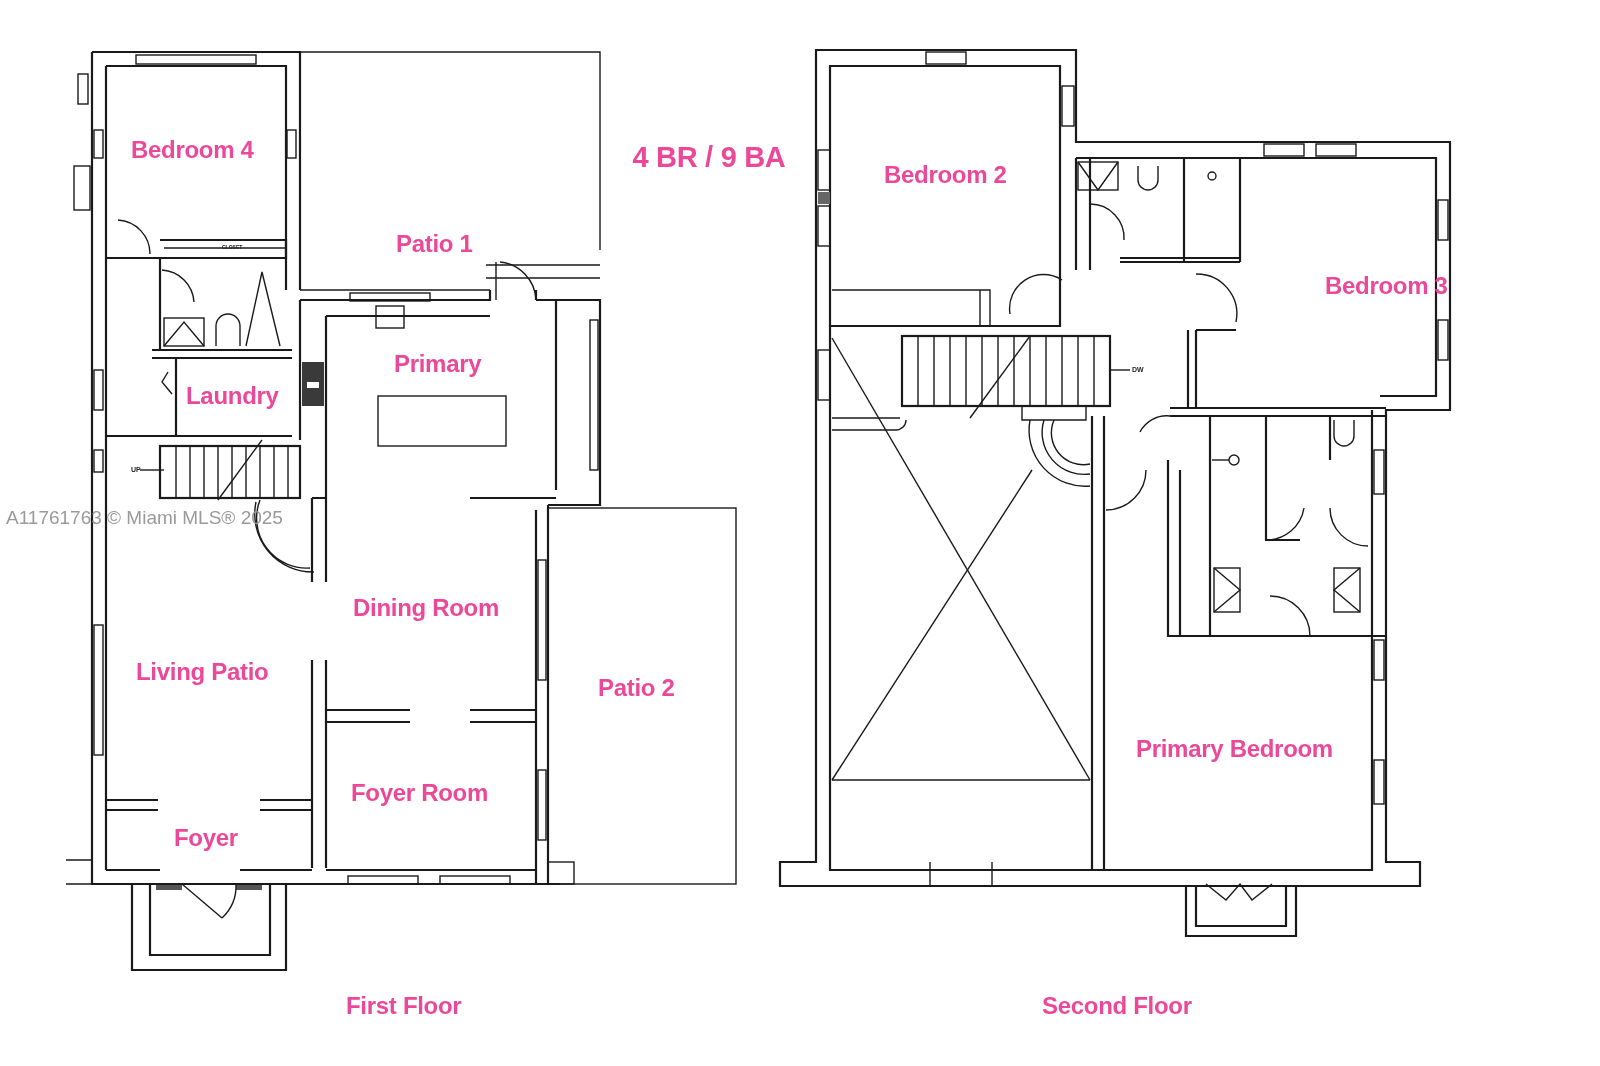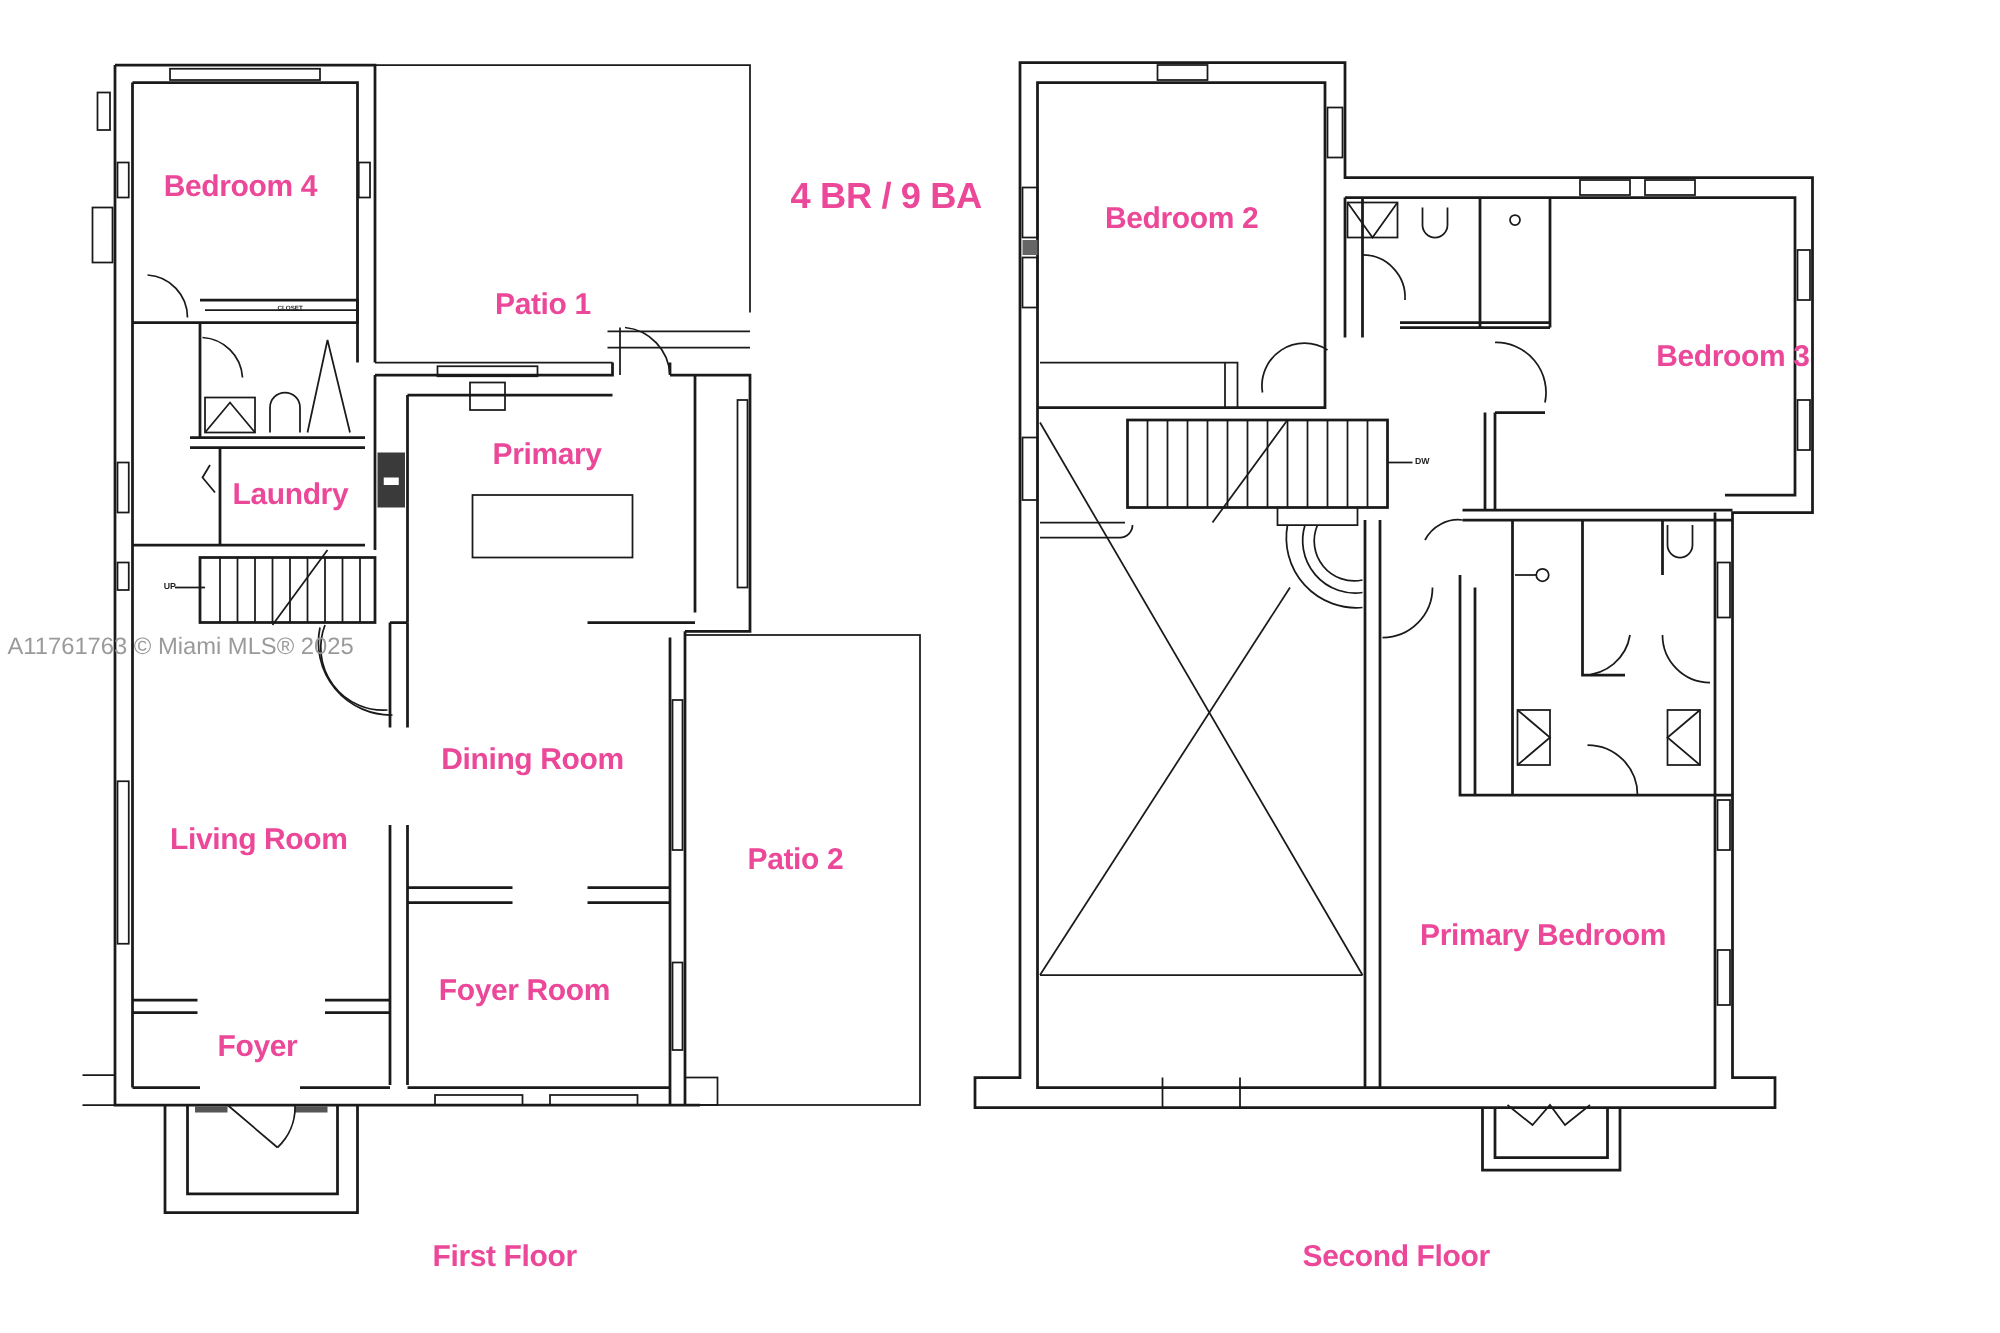--- a/index.html
+++ b/index.html
@@ -165,21 +165,21 @@
   <div>4 BR / 9 BA</div>
 </div>
 
 <div class="wm">A11761763 © Miami MLS® 2025</div>
 
 <div class="label room" style="left:131px; top:136px;">Bedroom 4</div>
 <div class="label room" style="left:396px; top:230px;">Patio 1</div>
 <div class="label room" style="left:394px; top:350px;">Primary</div>
 <div class="label room" style="left:186px; top:382px;">Laundry</div>
 <div class="label room" style="left:353px; top:594px;">Dining Room</div>
-<div class="label room" style="left:136px; top:658px;">Living Room</div>
+<div class="label room" style="left:136px; top:658px;">Living Patio</div>
 <div class="label room" style="left:598px; top:674px;">Patio 2</div>
 <div class="label room" style="left:351px; top:779px;">Foyer Room</div>
 <div class="label room" style="left:174px; top:824px;">Foyer</div>
 <div class="tiny" style="left:222px; top:244px; font-size:5px;">CLOSET</div>
 <div class="tiny" style="left:131px; top:466px;">UP</div>
 
 <div class="label room" style="left:884px; top:161px;">Bedroom 2</div>
 <div class="label room" style="left:1277px; top:272px;margin-left:48px;">Bedroom 3</div>
 <div class="label room" style="left:1136px; top:735px;">Primary Bedroom</div>
 <div class="tiny" style="left:1132px; top:366px;">DW</div>

